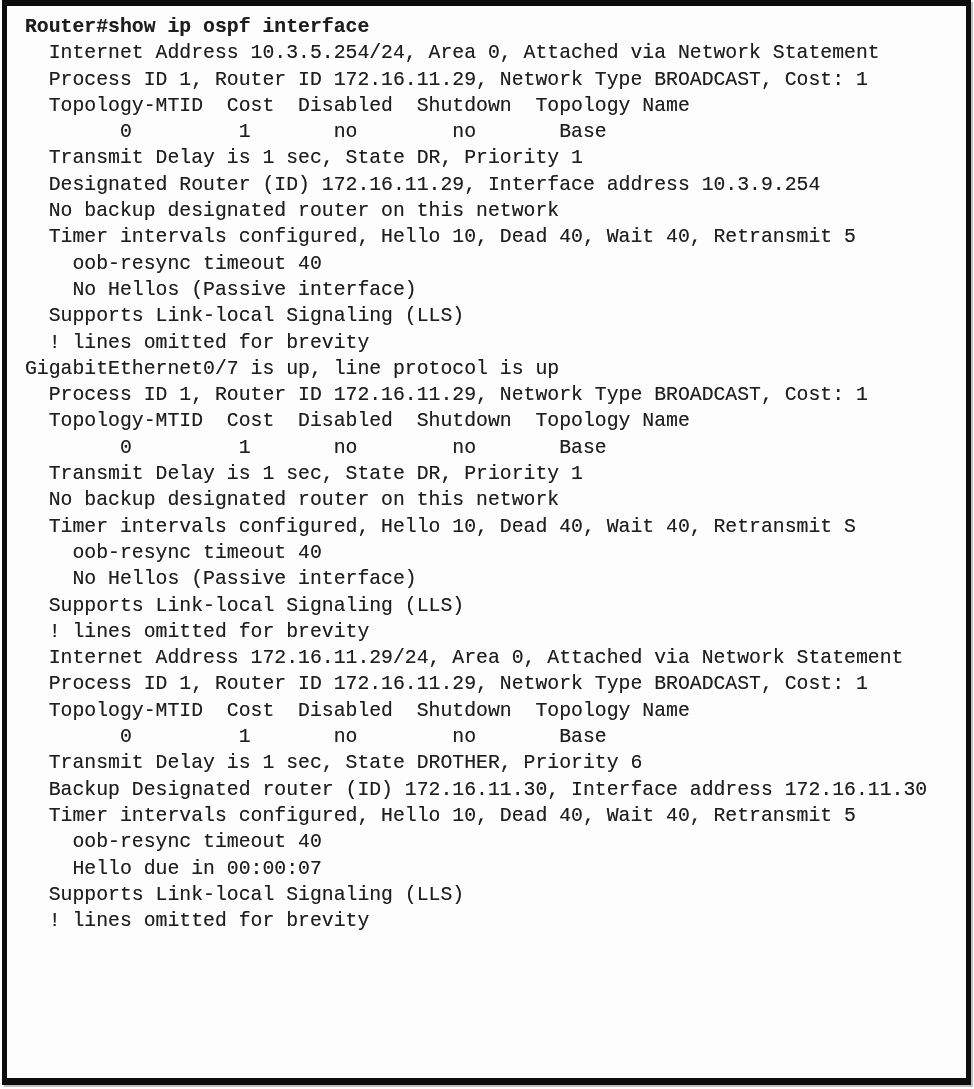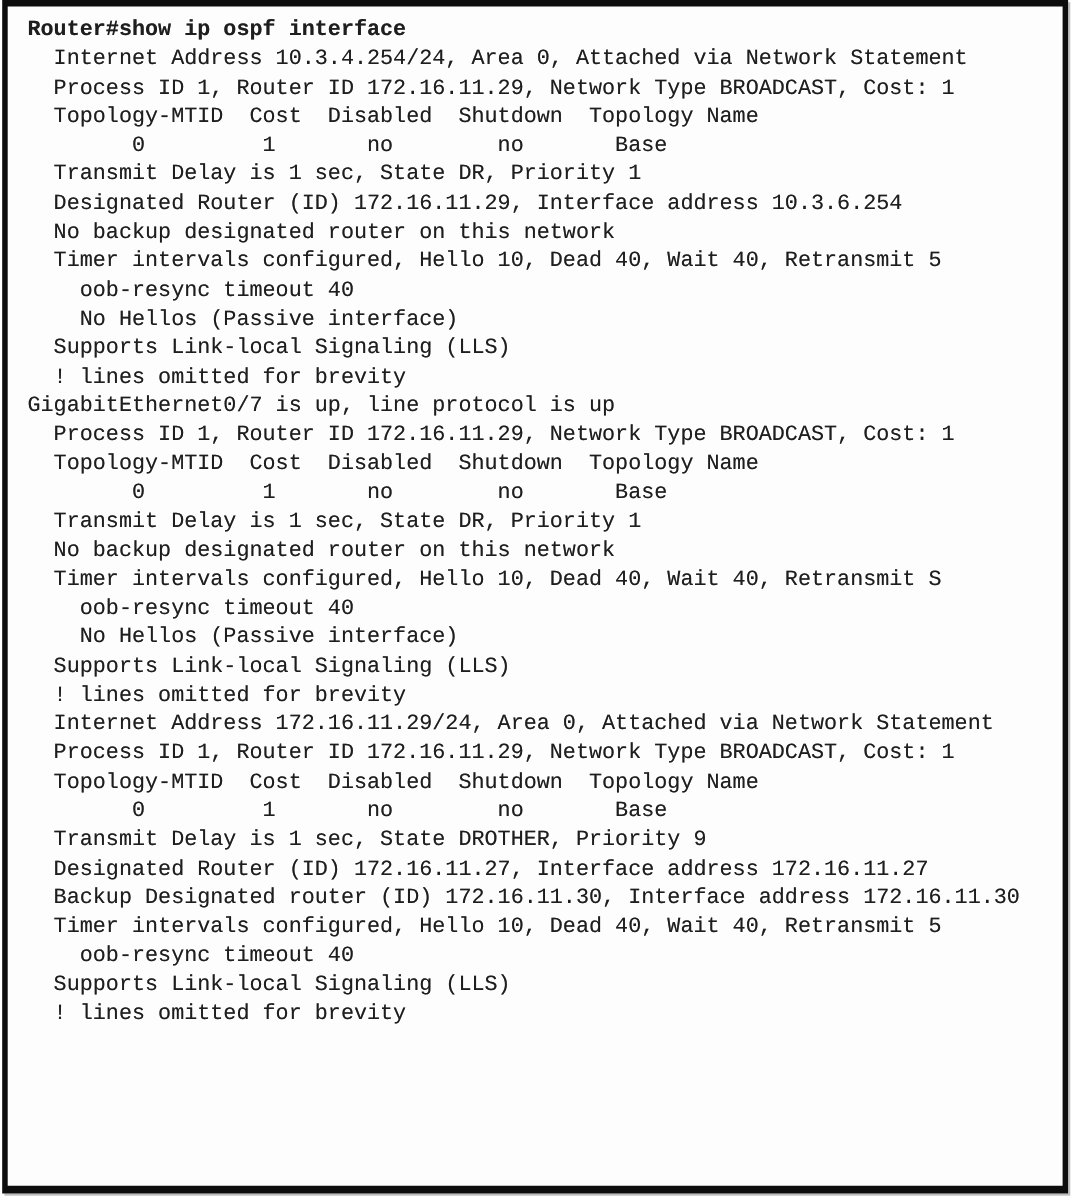--- a/index.html
+++ b/index.html
@@ -43,26 +43,26 @@
   .line.bold {
     font-weight: bold;
   }
 </style>
 </head>
 <body>
 
 <div class="console-frame">
   <div class="terminal">
     <span class="line bold">Router#show ip ospf interface</span>
-    <span class="line">  Internet Address 10.3.4.254/24, Area 0, Attached via Network Statement</span>
+    <span class="line">  Internet Address 10.3.5.254/24, Area 0, Attached via Network Statement</span>
     <span class="line">  Process ID 1, Router ID 172.16.11.29, Network Type BROADCAST, Cost: 1</span>
     <span class="line">  Topology-MTID  Cost  Disabled  Shutdown  Topology Name</span>
     <span class="line">        0         1       no        no       Base</span>
     <span class="line">  Transmit Delay is 1 sec, State DR, Priority 1</span>
-    <span class="line">  Designated Router (ID) 172.16.11.29, Interface address 10.3.6.254</span>
+    <span class="line">  Designated Router (ID) 172.16.11.29, Interface address 10.3.9.254</span>
     <span class="line">  No backup designated router on this network</span>
     <span class="line">  Timer intervals configured, Hello 10, Dead 40, Wait 40, Retransmit 5</span>
     <span class="line">    oob-resync timeout 40</span>
     <span class="line">    No Hellos (Passive interface)</span>
     <span class="line">  Supports Link-local Signaling (LLS)</span>
     <span class="line">  ! lines omitted for brevity</span>
     <span class="line">GigabitEthernet0/7 is up, line protocol is up</span>
     <span class="line">  Process ID 1, Router ID 172.16.11.29, Network Type BROADCAST, Cost: 1</span>
     <span class="line">  Topology-MTID  Cost  Disabled  Shutdown  Topology Name</span>
     <span class="line">        0         1       no        no       Base</span>
@@ -70,21 +70,21 @@
     <span class="line">  No backup designated router on this network</span>
     <span class="line">  Timer intervals configured, Hello 10, Dead 40, Wait 40, Retransmit S</span>
     <span class="line">    oob-resync timeout 40</span>
     <span class="line">    No Hellos (Passive interface)</span>
     <span class="line">  Supports Link-local Signaling (LLS)</span>
     <span class="line">  ! lines omitted for brevity</span>
     <span class="line">  Internet Address 172.16.11.29/24, Area 0, Attached via Network Statement</span>
     <span class="line">  Process ID 1, Router ID 172.16.11.29, Network Type BROADCAST, Cost: 1</span>
     <span class="line">  Topology-MTID  Cost  Disabled  Shutdown  Topology Name</span>
     <span class="line">        0         1       no        no       Base</span>
-    <span class="line">  Transmit Delay is 1 sec, State DROTHER, Priority 9</span>
-    <span class="line">  Designated Router (ID) 172.16.11.27, Interface address 172.16.11.27</span>
+    <span class="line">  Transmit Delay is 1 sec, State DROTHER, Priority 6</span>
     <span class="line">  Backup Designated router (ID) 172.16.11.30, Interface address 172.16.11.30</span>
     <span class="line">  Timer intervals configured, Hello 10, Dead 40, Wait 40, Retransmit 5</span>
     <span class="line">    oob-resync timeout 40</span>
+    <span class="line">    Hello due in 00:00:07</span>
     <span class="line">  Supports Link-local Signaling (LLS)</span>
     <span class="line">  ! lines omitted for brevity</span>
   </div>
 </div>
 
 </body></html>

